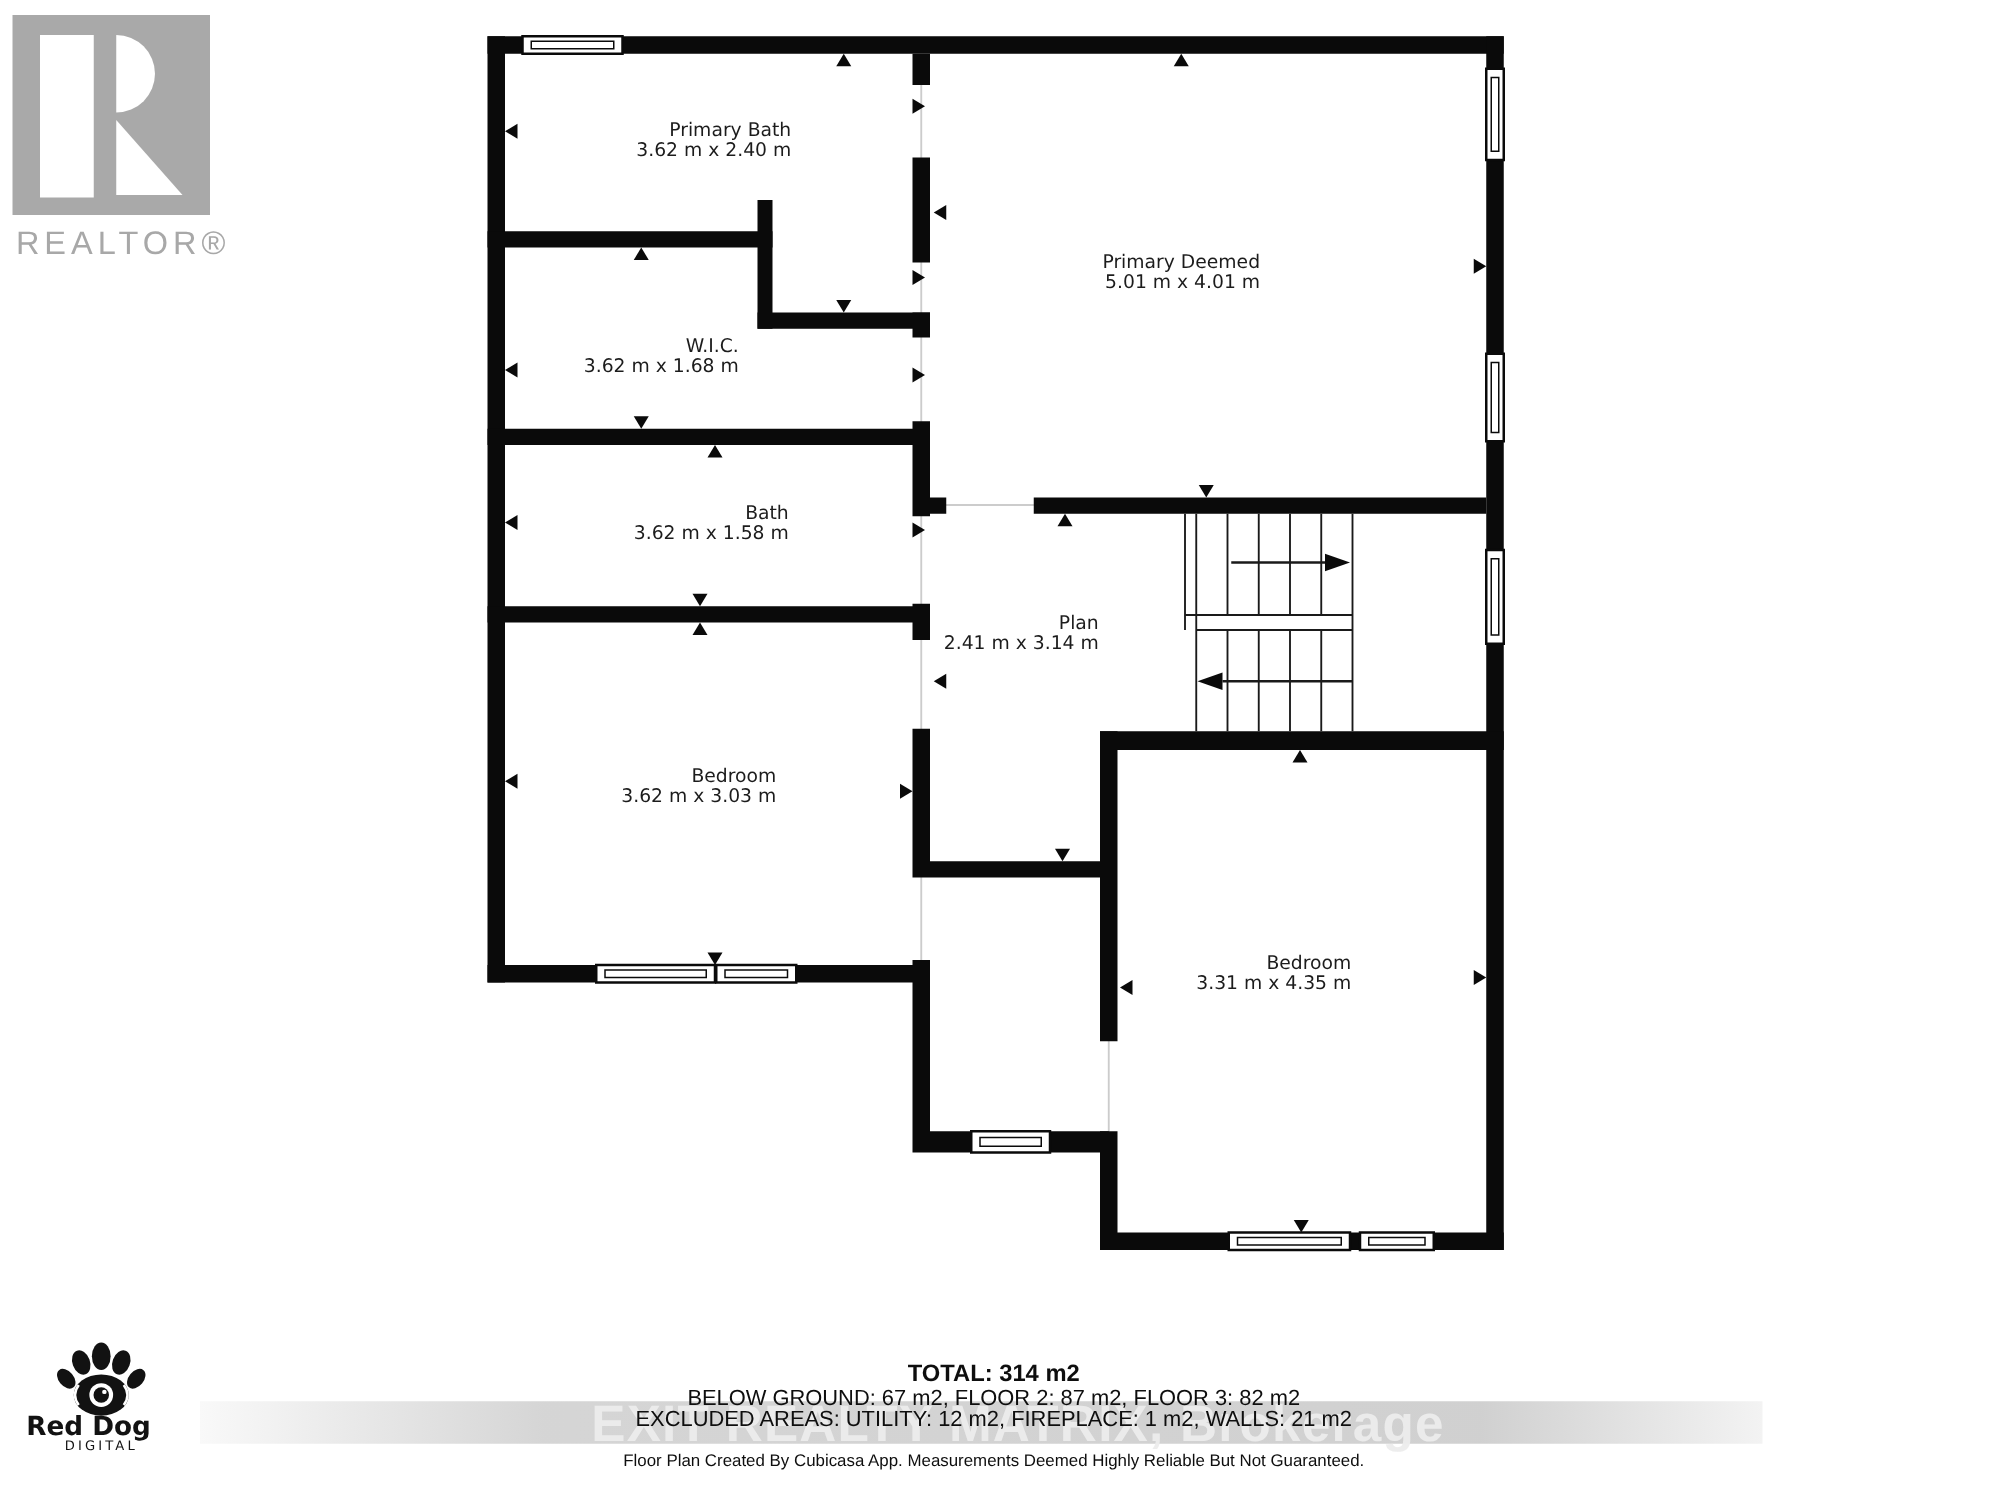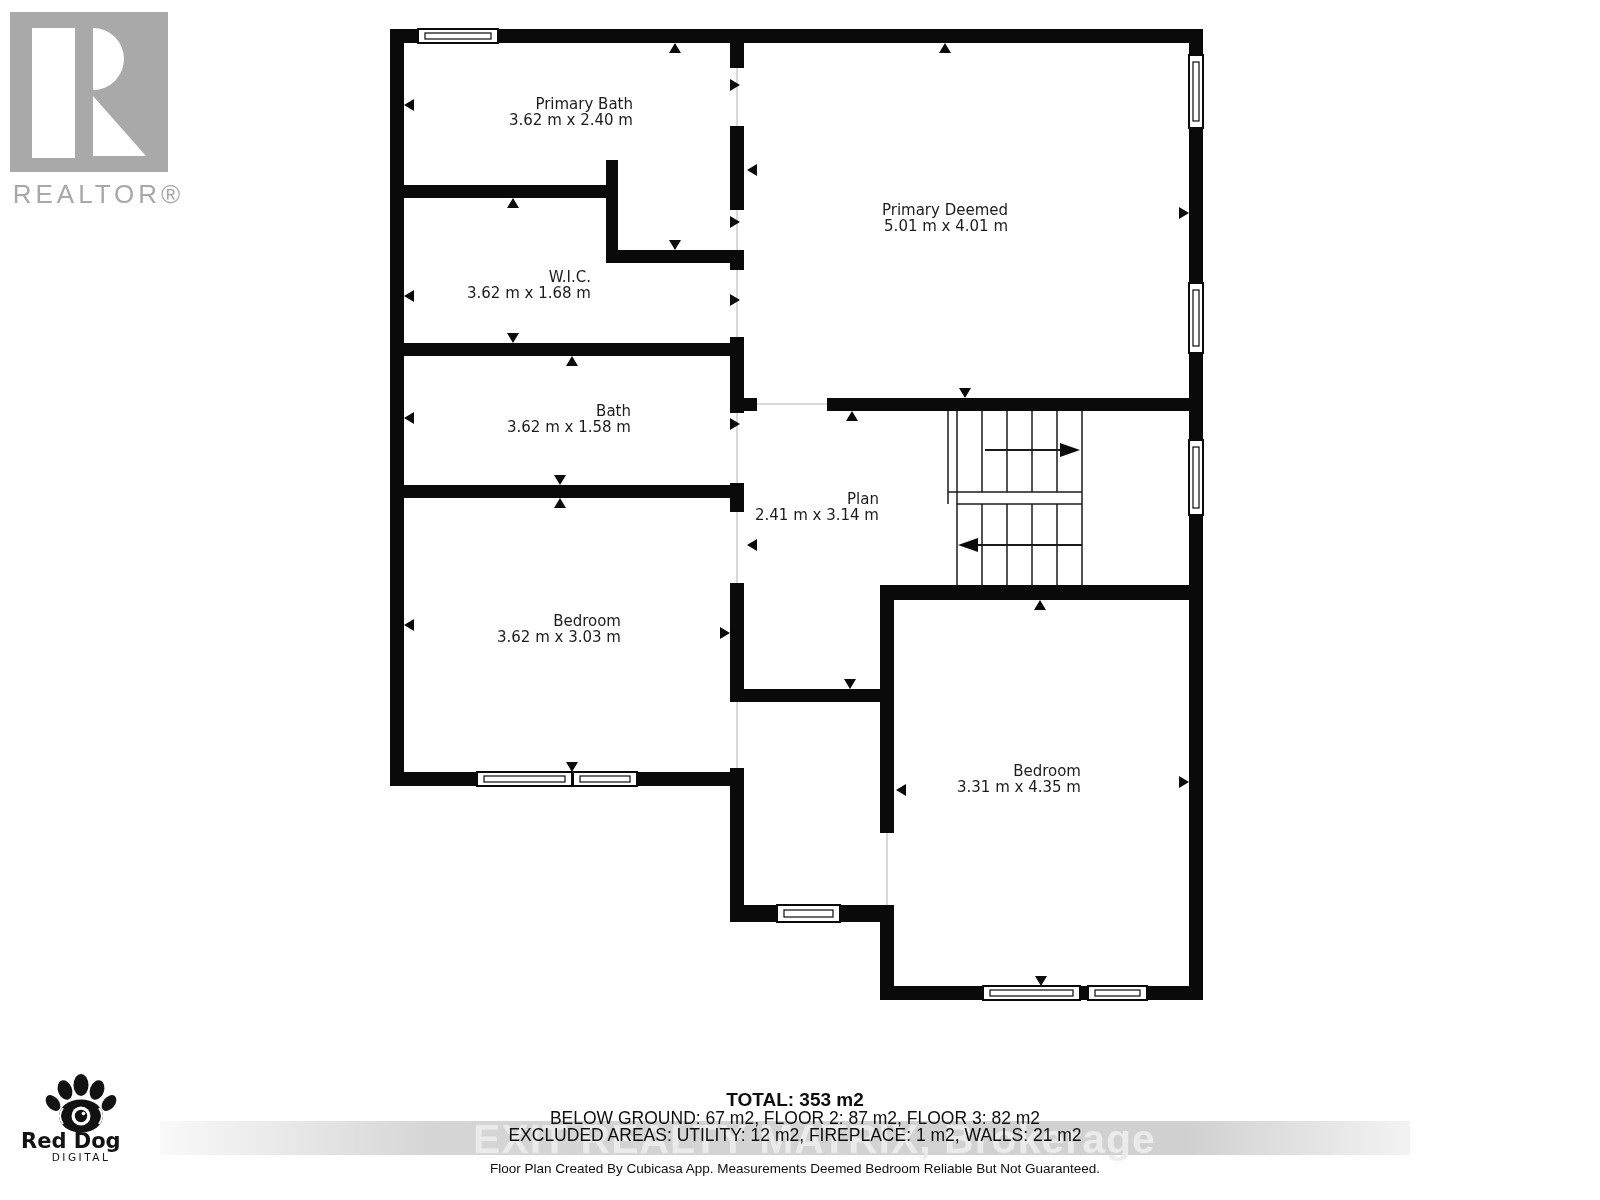--- a/index.html
+++ b/index.html
@@ -225,18 +225,18 @@
   </div>
   <div class="room-label" style="left:1019px;top:779px;z-index:3">
     <div>Bedroom</div>
     <div>3.31 m x 4.35 m</div>
   </div>
 
   <div id="realtor-text">REALTOR®</div>
   <div id="reddog-name">Red Dog</div>
   <div id="reddog-tag">DIGITAL</div>
 
-  <div class="sum" id="sum-total">TOTAL: 353 m2</div>
+  <div class="sum" id="sum-total">TOTAL: 314 m2</div>
   <div class="sum" id="sum-floors">BELOW GROUND: 67 m2, FLOOR 2: 87 m2, FLOOR 3: 82 m2</div>
   <div class="sum" id="sum-excluded">EXCLUDED AREAS: UTILITY: 12 m2, FIREPLACE: 1 m2, WALLS: 21 m2</div>
-  <div class="sum" id="sum-disclaimer">Floor Plan Created By Cubicasa App. Measurements Deemed Bedroom Reliable But Not Guaranteed.</div>
+  <div class="sum" id="sum-disclaimer">Floor Plan Created By Cubicasa App. Measurements Deemed Highly Reliable But Not Guaranteed.</div>
 
 </div>
 
 </body></html>

